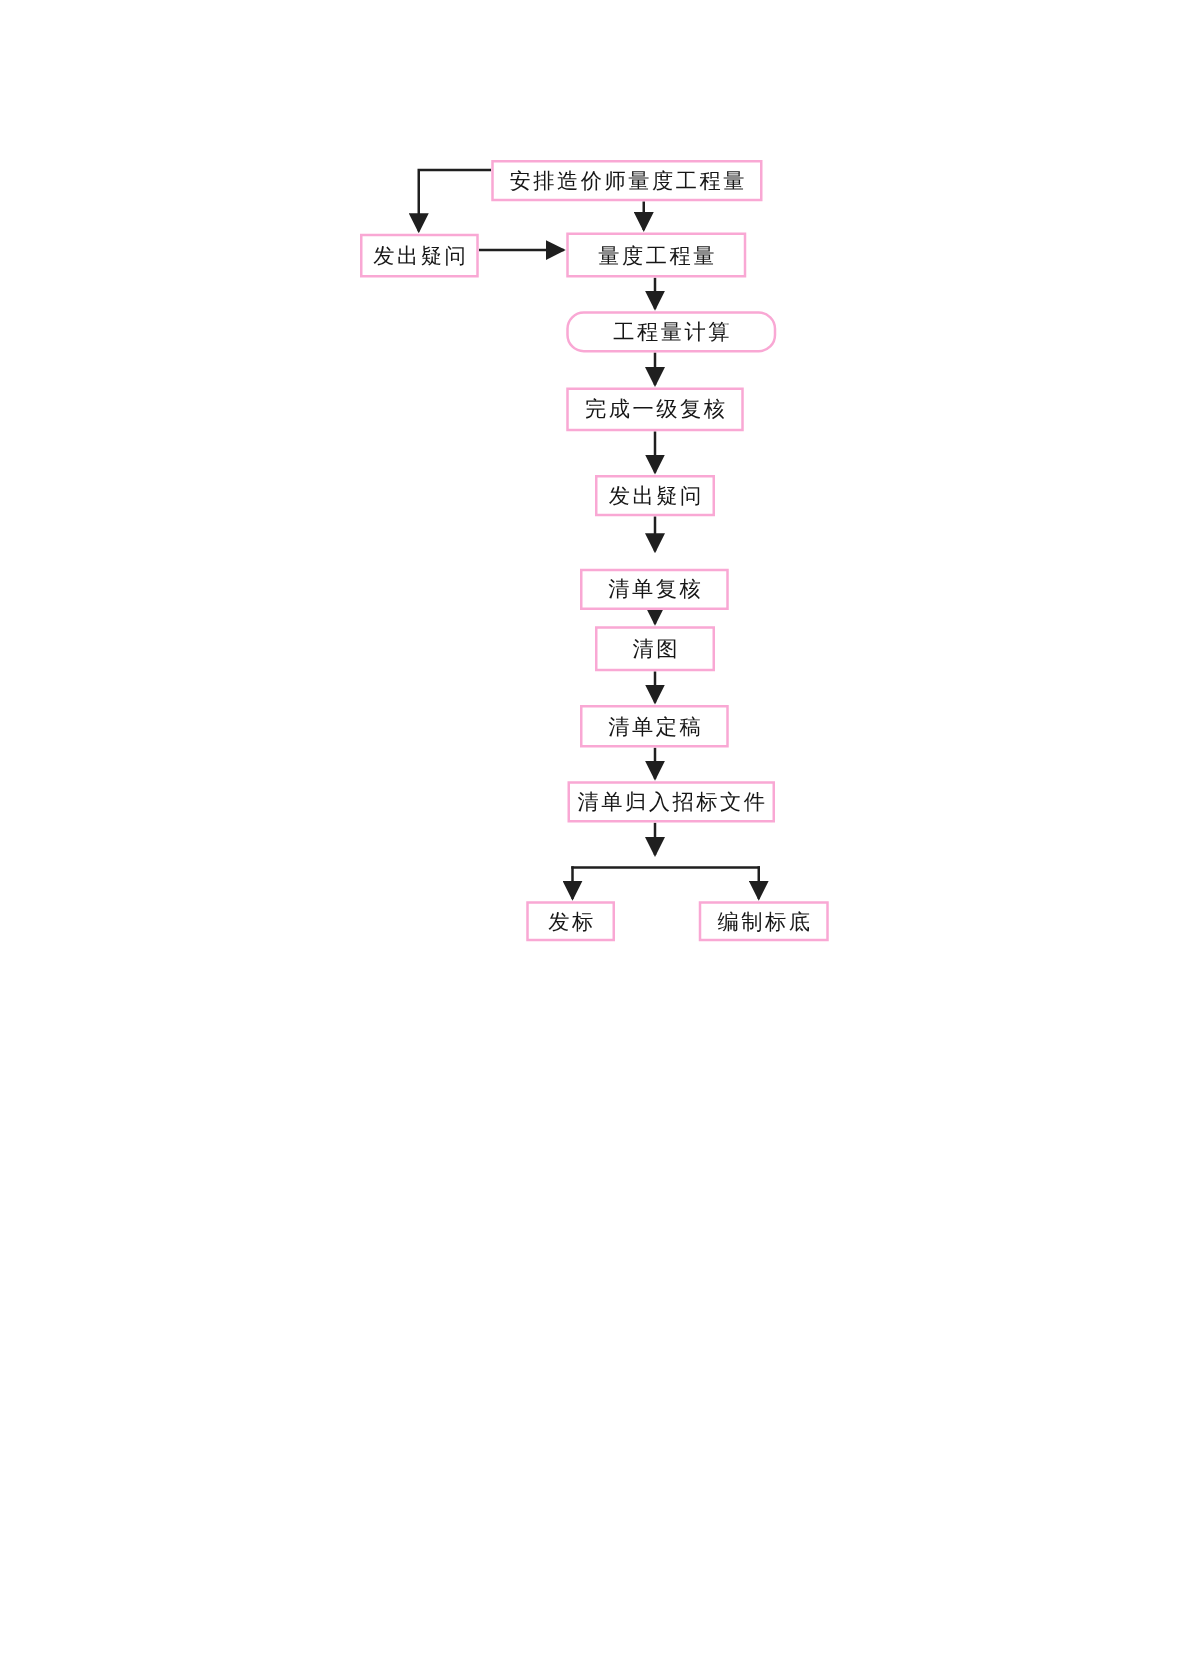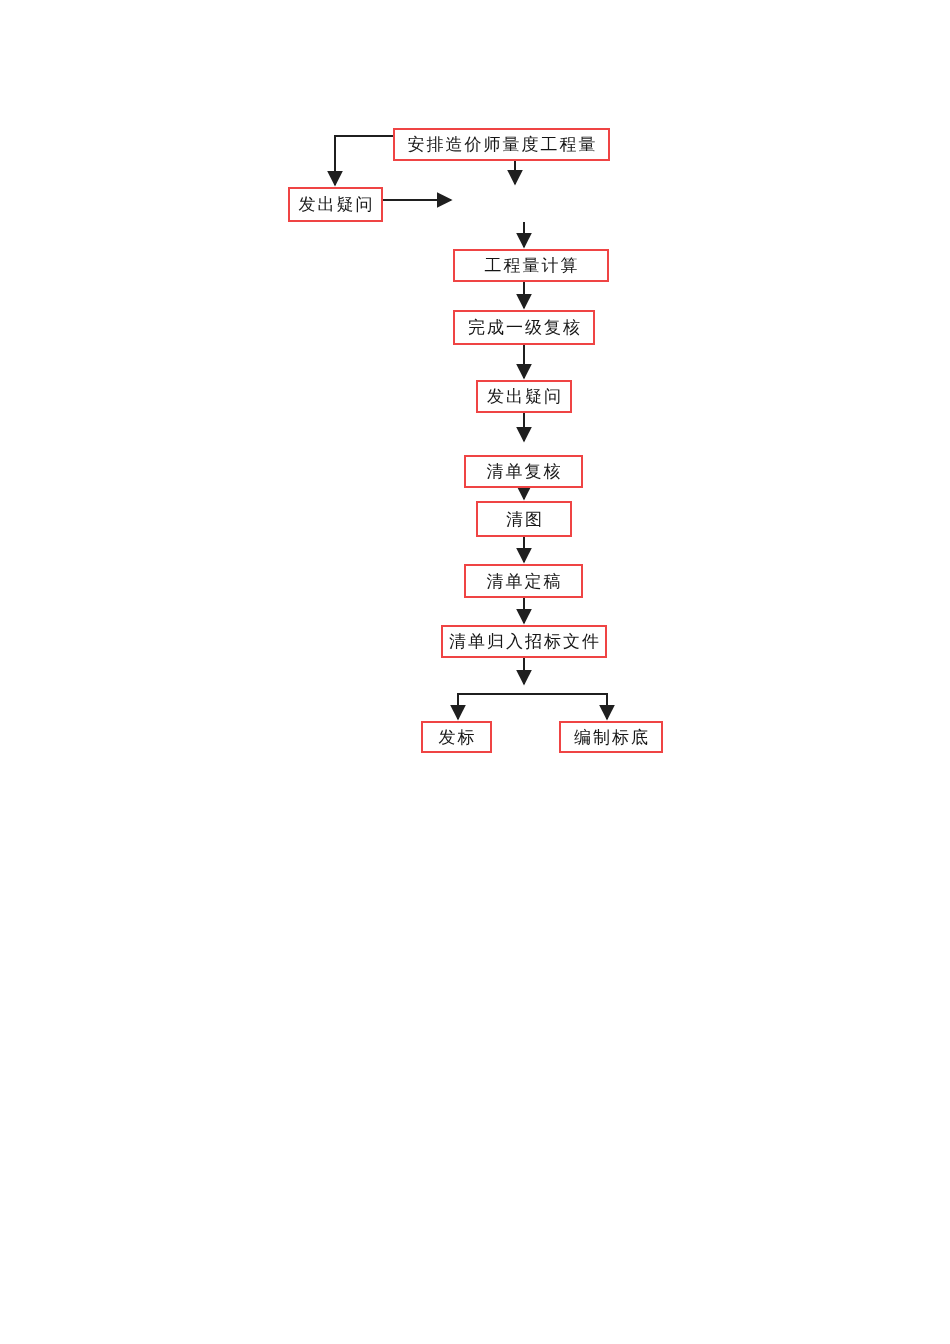--- a/index.html
+++ b/index.html
@@ -19,43 +19,43 @@
     position: absolute;
     left: 0;
     top: 0;
     width: 950px;
     height: 1344px;
     pointer-events: none;
   }
   .node {
     position: absolute;
     box-sizing: border-box;
-    border: 2px solid #ef4444;
+    border: 2px solid #f9a8d4;
     background: #ffffff;
     color: #161616;
     display: flex;
     align-items: center;
     justify-content: center;
     font-size: 17px;
     letter-spacing: 2px;
     text-indent: 2px;
     white-space: nowrap;
     line-height: 1;
   }
   
   .n-assign   { left: 393px; top: 128px; width: 217px; height: 33px; }
   .n-question { left: 288px; top: 187px; width:  95px; height: 35px; }
   .n-measure  { left: 453px; top: 186px; width: 144px; height: 36px; }
-  .n-calc     { left: 453px; top: 249px; width: 156px; height: 33px; }
+  .n-calc     { left: 453px; top: 249px; width: 168px; height: 33px; border-radius: 14px; }
   .n-review1  { left: 453px; top: 310px; width: 142px; height: 35px; text-align: center; }
   .n-edit     { left: 476px; top: 380px; width:  96px; height: 33px; }
   .n-listrev  { left: 464px; top: 443px; width: 119px; height: 33px; margin-top: 12px; }
   .n-clear    { left: 476px; top: 501px; width:  96px; height: 36px; }
   .n-final    { left: 464px; top: 564px; width: 119px; height: 34px; }
-  .n-tender   { left: 441px; top: 625px; width: 166px; height: 33px; }
+  .n-tender   { left: 454px; top: 625px; width: 166px; height: 33px; }
   .n-issue    { left: 421px; top: 721px; width:  71px; height: 32px; }
   .n-base     { left: 559px; top: 721px; width: 104px; height: 32px; }
 </style>
 </head>
 <body>
 
 <div class="page">
 
   <svg class="connectors" viewBox="0 0 950 1344" xmlns="http://www.w3.org/2000/svg">
     <defs>
@@ -88,20 +88,21 @@
 
     <line x1="457" y1="694" x2="608" y2="694" stroke="#1f1f1f" stroke-width="2"></line>
 
     <line x1="458" y1="693" x2="458" y2="719" stroke="#1f1f1f" stroke-width="2" marker-end="url(#arrow)"></line>
 
     <line x1="607" y1="693" x2="607" y2="719" stroke="#1f1f1f" stroke-width="2" marker-end="url(#arrow)"></line>
   </svg>
 
   <div class="node n-assign">安排造价师量度工程量</div>
   <div class="node n-question">发出疑问</div>
+  <div class="node n-measure">量度工程量</div>
   <div class="node n-calc">工程量计算</div>
   <div class="node n-review1">完成一级复核</div>
   <div class="node n-edit">发出疑问</div>
   <div class="node n-listrev">清单复核</div>
   <div class="node n-clear">清图</div>
   <div class="node n-final">清单定稿</div>
   <div class="node n-tender">清单归入招标文件</div>
   <div class="node n-issue">发标</div>
   <div class="node n-base">编制标底</div>
 

